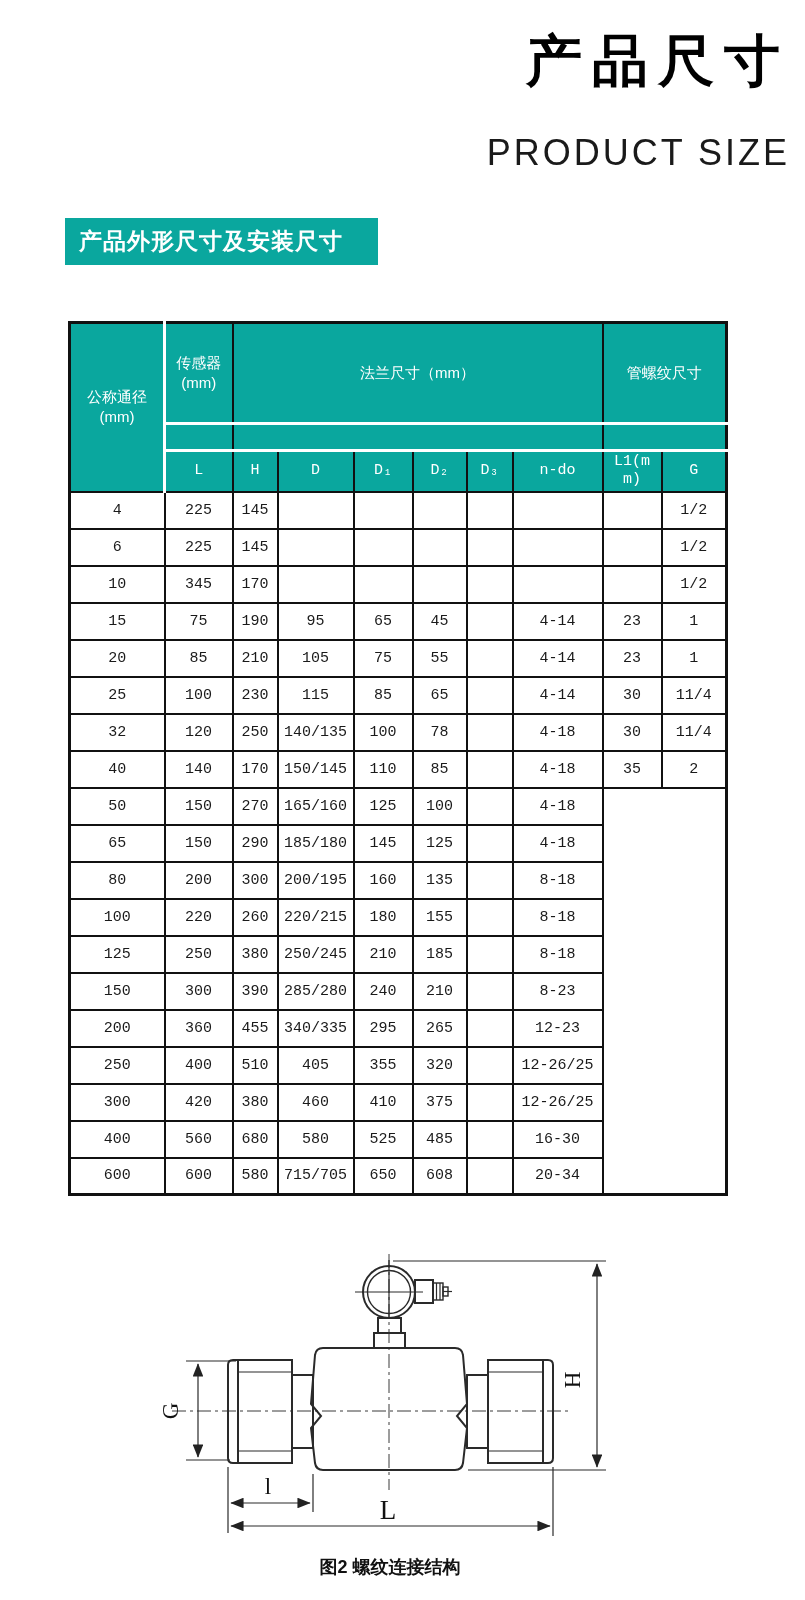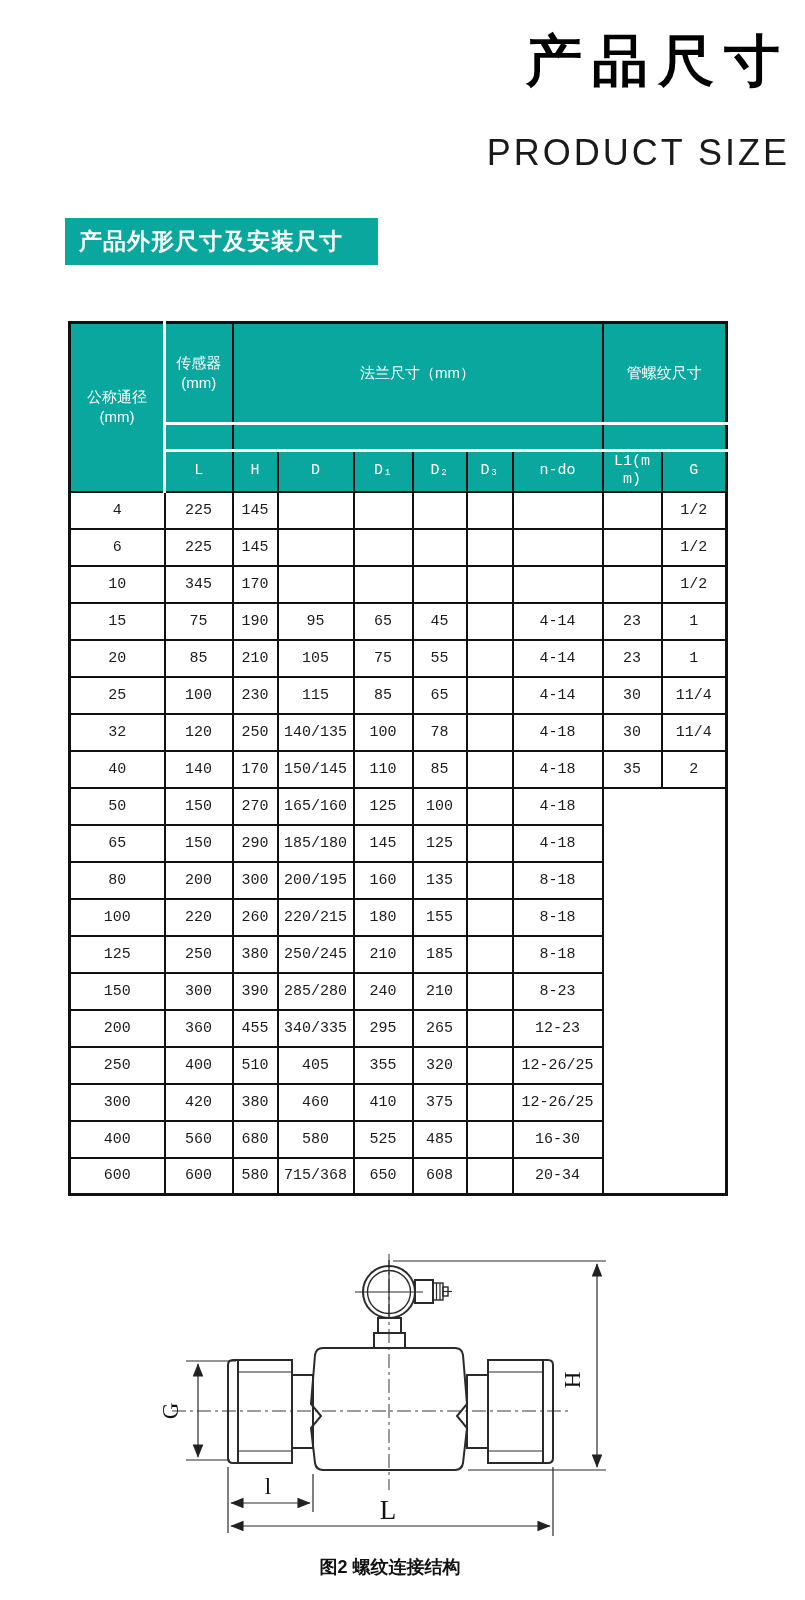--- a/index.html
+++ b/index.html
@@ -329,21 +329,21 @@
         <td>580</td>
         <td>525</td>
         <td>485</td>
         <td></td>
         <td>16-30</td>
       </tr>
       <tr>
         <td>600</td>
         <td>600</td>
         <td>580</td>
-        <td>715/368</td>
+        <td>715/705</td>
         <td>650</td>
         <td>608</td>
         <td></td>
         <td>20-34</td>
       </tr>
     </tbody>
 </table>
 
 <div class="figure-wrap">
   <svg viewBox="0 0 510 380" width="510" height="380">

